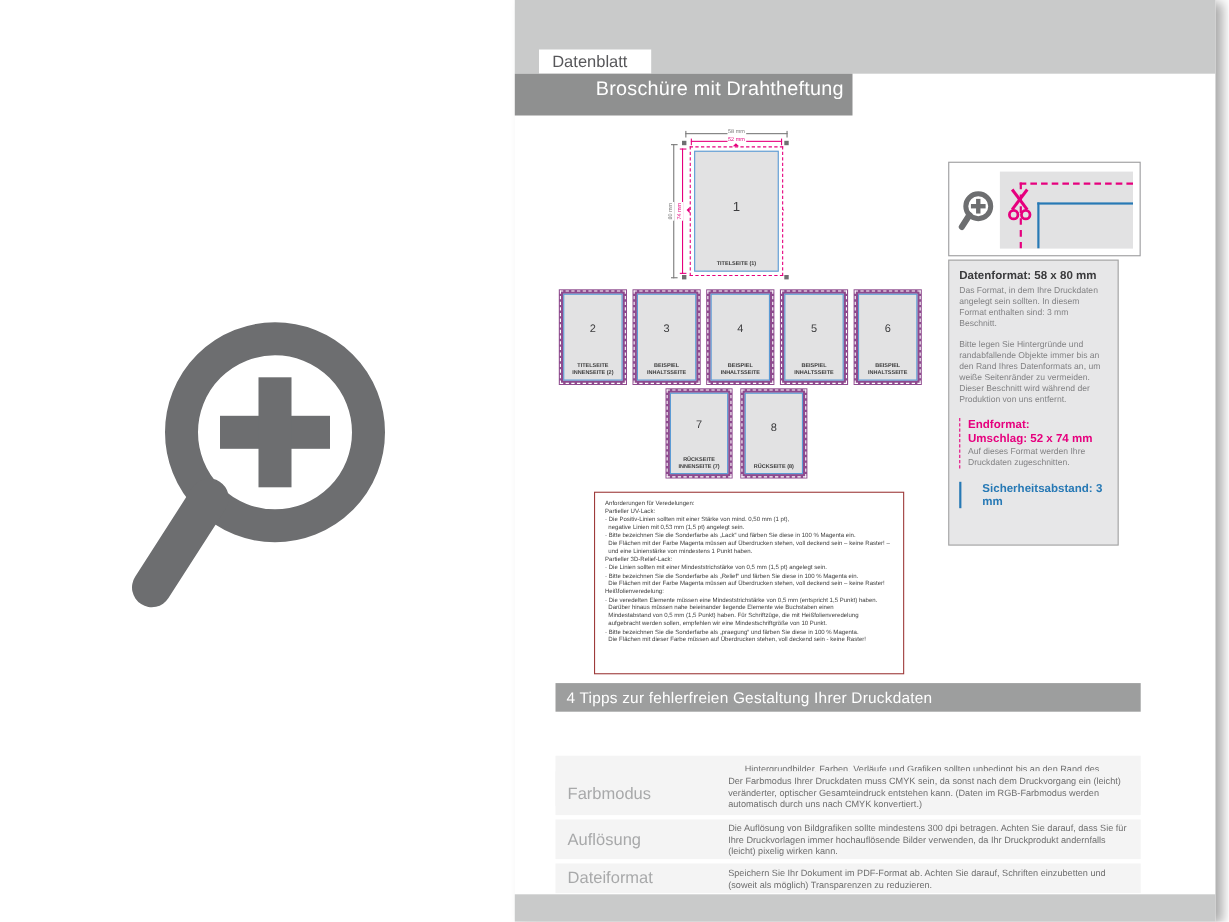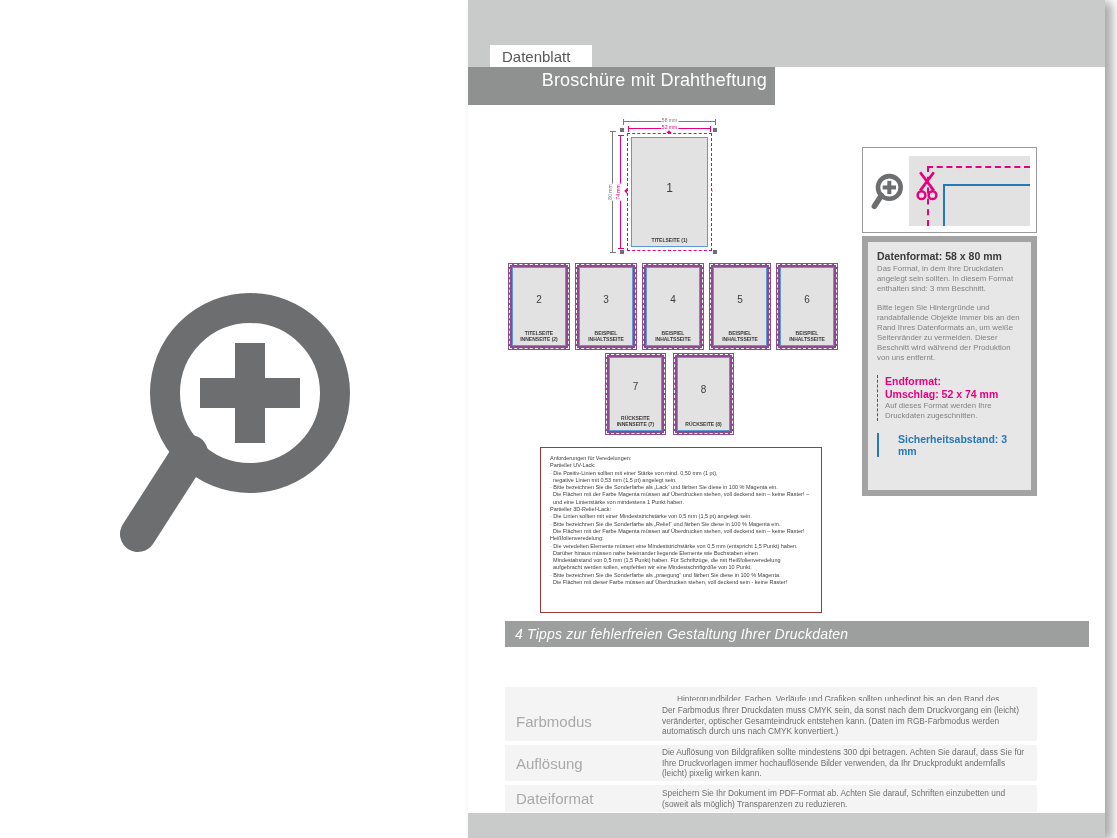--- a/index.html
+++ b/index.html
@@ -62,38 +62,38 @@
   
   .detail-box { position:absolute; left:394px; top:147px; width:175px; height:86px;
                 background:#fff; border:1px solid #9b9b9d; }
   .detail-region { position:absolute; left:46px; top:8px; width:121px; height:70px; background:#e2e2e3; overflow:hidden; }
   .d-mag-h { position:absolute; left:18px; right:0; top:10px; border-top:2px dashed #e6007e; }
   .d-blue-h { position:absolute; left:34px; right:0; top:28px; border-top:2px solid #2779b5; }
   .d-mag-v { position:absolute; left:18px; top:10px; bottom:0; border-left:2px dashed #e6007e; }
   .d-blue-v { position:absolute; left:34px; top:28px; bottom:0; border-left:2px solid #2779b5; }
   .d-scissors { position:absolute; left:6px; top:14px; }
 
-  .info-panel { position:absolute; left:394px; top:236px; width:175px; height:260px;
-                background:#e7e7e8; border:6px solid #a3a3a3; padding:8px 9px; }
+  .info-panel { position:absolute; left:394px; top:236px; width:155px; height:260px;
+                background:#e7e7e8; border:1px solid #a3a3a3; padding:8px 9px; }
   .ip-title { font-size:10.5px; font-weight:bold; color:#3a3a3c; margin-bottom:2px; }
   .ip-body { font-size:7.8px; line-height:10px; color:#828284; }
   .ip-body + .ip-body { margin-top:9px; }
   .ip-end { margin-top:12px; border-left:1px dashed #e6007e; padding-left:7px; }
   .ip-end .ip-title { color:#e6007e; line-height:12px; margin-bottom:1px; }
   .ip-safe { margin-top:12px; border-left:2px solid #2779b5; padding-left:7px; }
   .ip-safe .ip-title { color:#2779b5;padding-left:12px; }
 
   
   .req-box { position:absolute; left:72px; top:447px; width:282px; height:166px;
              background:#fff; border:1px solid #9e3b3b; padding:7px 9px; overflow:hidden; }
   .req-line { font-size:5.5px; line-height:7.3px; color:#3e3e3e; white-space:pre; }
 
   
-  .tips-bar { position:absolute; left:37px; top:621px; width:584px; height:26px; background:#9d9e9e;
-              color:#fff; font-size:14px; padding:5px 0 0 10px; letter-spacing:.2px;font-style:italic; }
+  .tips-bar { position:absolute; left:37px; top:621px; width:532px; height:26px; background:#9d9e9e;
+              color:#fff; font-size:14px; padding:5px 0 0 10px; letter-spacing:.2px; }
   .tip-row { position:absolute; left:37px; width:532px; background:#f4f4f4; display:flex; align-items:center; }
   .row-allgemein  { top:687px; height:46px;gap:15px; }
   .row-farbmodus  { top:701px; height:40px; }
   .row-aufloesung { top:745px; height:36px; }
   .row-dateiformat{ top:785px; height:27px; }
   .tip-label { width:157px; padding-left:11px; font-size:15px; color:#a8a9aa; flex:none; }
   .tip-text { flex:1; font-size:8.3px; line-height:10.8px; color:#6e6e6e; padding-right:10px; }
 </style>
 </head>
 <body>

